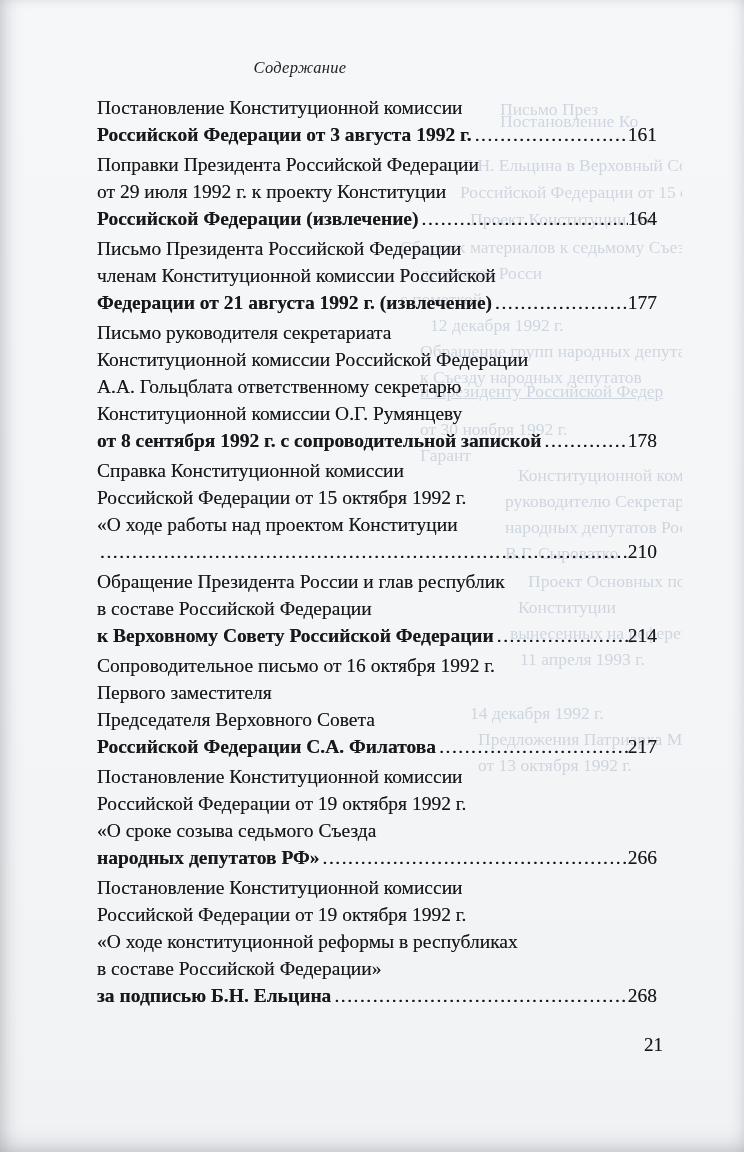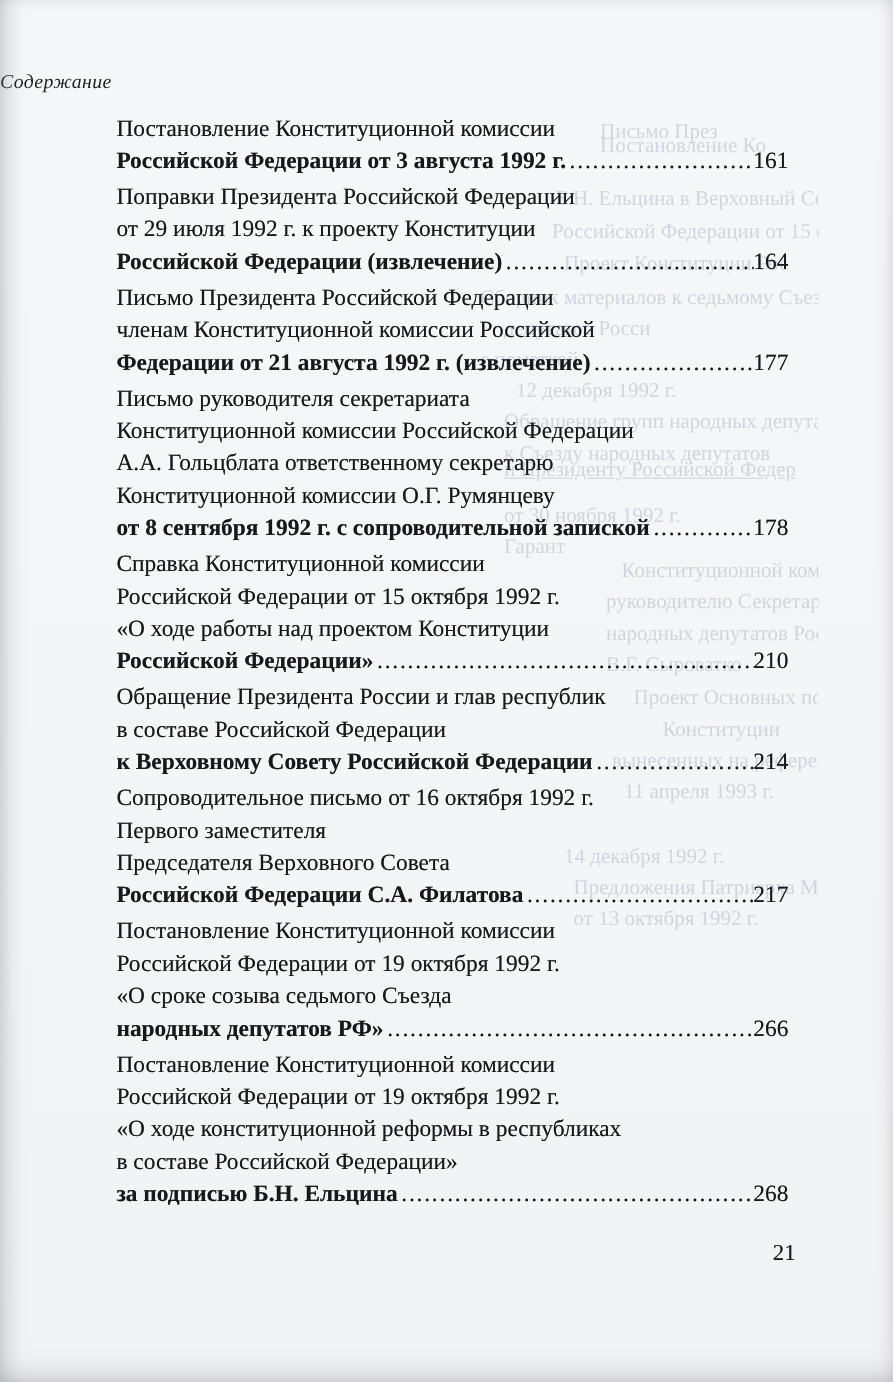--- a/index.html
+++ b/index.html
@@ -22,20 +22,21 @@
     pointer-events: none;
     box-shadow:
       inset 16px 0 20px -14px rgba(120,126,134,.45),
       inset -12px 0 16px -13px rgba(120,126,134,.30),
       inset 0 -18px 22px -15px rgba(120,126,134,.40),
       inset 0 10px 14px -12px rgba(130,136,144,.18);
   }
   .page-title {
     position: absolute;
     top: 57px; left: 0; width: 600px;
+    text-align: center;
     font-style: italic;
     font-size: 16.5px;
     line-height: 22px;
     letter-spacing: .3px;
     color: #1d1e22;
   }
   .toc {
     position: absolute;
     left: 97px; top: 94px;
     width: 560px;
@@ -98,21 +99,21 @@
       <div class="ghost" style="left: 420px; top: 340px; max-width: 262px;">Обращение групп народных депутат</div>
       <div class="ghost" style="left: 420px; top: 366px; max-width: 262px;">к Съезду народных депутатов</div>
       <div class="ghost" style="left: 420px; top: 380px; max-width: 262px; text-decoration: underline;">и Президенту Российской Федер</div>
       <div class="ghost" style="left: 420px; top: 418px; max-width: 262px;">от 30 ноября 1992 г.</div>
       <div class="ghost" style="left: 420px; top: 444px; max-width: 262px;">Гарант</div>
       <div class="ghost" style="left: 518px; top: 464px; max-width: 164px;">Конституционной комис</div>
       <div class="ghost" style="left: 505px; top: 490px; max-width: 177px;">руководителю Секретари</div>
       <div class="ghost" style="left: 505px; top: 516px; max-width: 177px;">народных депутатов Росси</div>
       <div class="ghost" style="left: 505px; top: 542px; max-width: 177px;">В.Г. Сыроватко</div>
       <div class="ghost" style="left: 528px; top: 570px; max-width: 154px;">Проект Основных положе</div>
-      <div class="ghost" style="left: 518px; top: 596px; max-width: 164px; margin-left: 34px;">Конституции</div>
+      <div class="ghost" style="left: 518px; top: 596px; max-width: 164px;">Конституции</div>
       <div class="ghost" style="left: 510px; top: 622px; max-width: 172px;">вынесенных на референду</div>
       <div class="ghost" style="left: 520px; top: 648px; max-width: 162px;">11 апреля 1993 г.</div>
       <div class="ghost" style="left: 470px; top: 702px; max-width: 212px;">14 декабря 1992 г.</div>
       <div class="ghost" style="left: 478px; top: 728px; max-width: 204px;">Предложения Патриарха Моско</div>
       <div class="ghost" style="left: 478px; top: 754px; max-width: 204px;">от 13 октября 1992 г.</div>
     </div>
 
   <div class="page-title">Содержание</div>
 
   <div class="toc">
@@ -151,21 +152,20 @@
           <span class="txt">от 8 сентября 1992 г. с сопроводительной запиской</span>
           <span class="leader">................................................................................................................................................................</span>
           <span class="pg">178</span>
         </div>
       </div>
       <div class="entry">
         <div class="line"><span class="txt">Справка Конституционной комиссии</span></div>
         <div class="line"><span class="txt">Российской Федерации от 15 октября 1992 г.</span></div>
         <div class="line"><span class="txt">«О ходе работы над проектом Конституции</span></div>
         <div class="line dotrow">
-          <span class="txt">Российской Федерации»</span>
           <span class="leader">................................................................................................................................................................</span>
           <span class="pg">210</span>
         </div>
       </div>
       <div class="entry">
         <div class="line"><span class="txt">Обращение Президента России и глав республик</span></div>
         <div class="line"><span class="txt">в составе Российской Федерации</span></div>
         <div class="line dotrow">
           <span class="txt">к Верховному Совету Российской Федерации</span>
           <span class="leader">................................................................................................................................................................</span>

